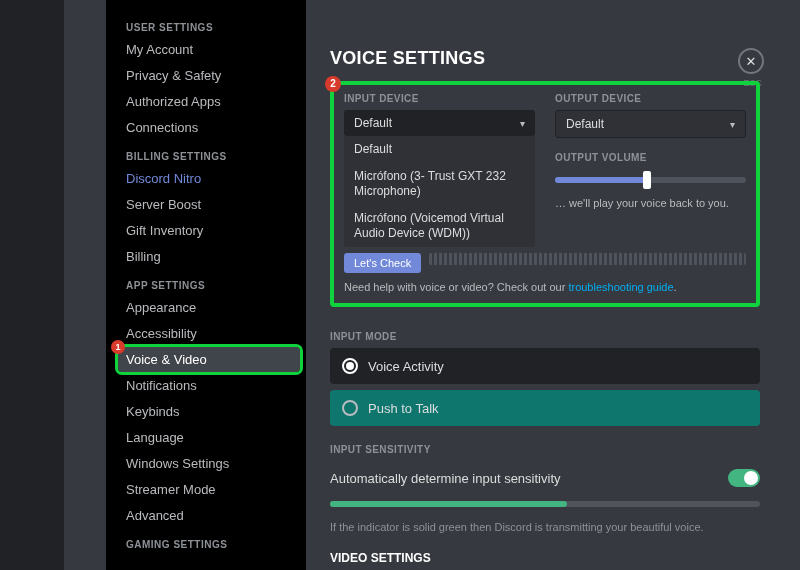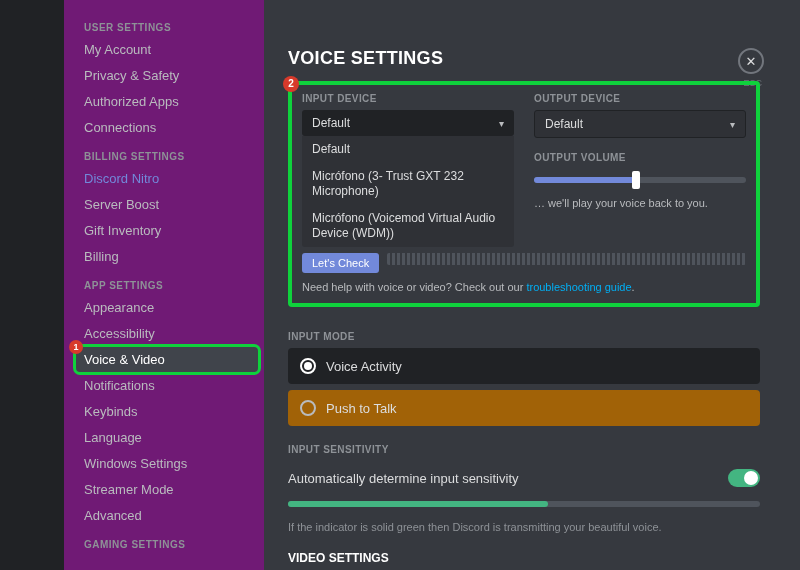--- a/index.html
+++ b/index.html
@@ -7,23 +7,24 @@
     font-family: -apple-system, BlinkMacSystemFont, "Segoe UI", Helvetica, Arial, sans-serif;
     width: 800px; height: 570px;
     background: #36393f;
     color: #dcddde;
     display: flex;
     overflow: hidden;
     font-size: 13px;
   }
   .sidebar {
     width: 200px;
-    background: #701a75;
+    background: #000000;
     padding: 12px 6px 12px 12px;
     overflow-y: auto;
+    margin-left: 42px;
   }
   .left-spacer {
     width: 64px;
     background: #202225;
   }
   .section-header {
     font-size: 10px;
     font-weight: 700;
     color: #8e9297;
     letter-spacing: .5px;
@@ -187,21 +188,21 @@
     border-radius:2px;
   }
   .link { color:#00aff4; cursor:pointer; }
   
   .input-mode {
   }
   .radio-option {
     display:flex; align-items:center; gap:10px;
     padding:10px 12px;
     border-radius:4px;
-    background:#a16207;
+    background:#0f766e;
     margin-bottom:6px;
     cursor:pointer;
   }
   .radio-option.selected { background:#202225; }
   .radio-circle {
     width:16px; height:16px;
     border:2px solid #b9bbbe;
     border-radius:50%;
     position:relative;
   }

